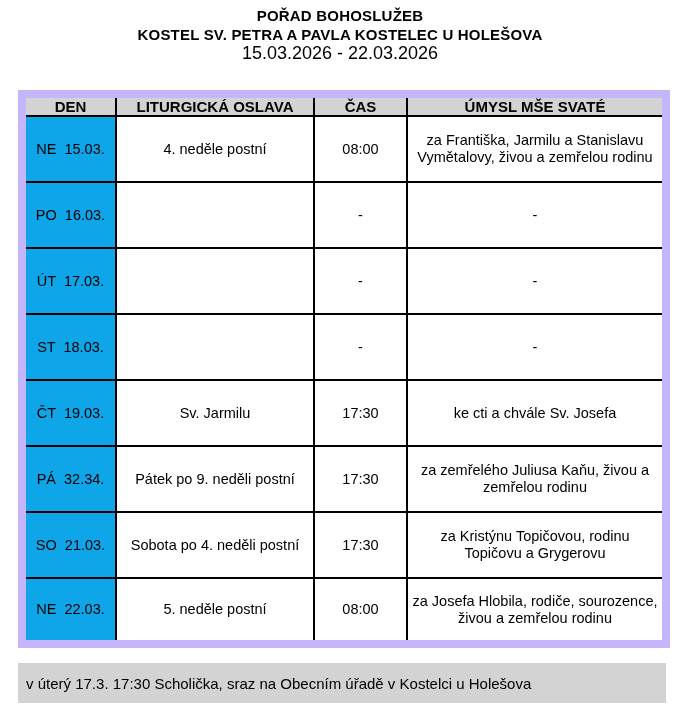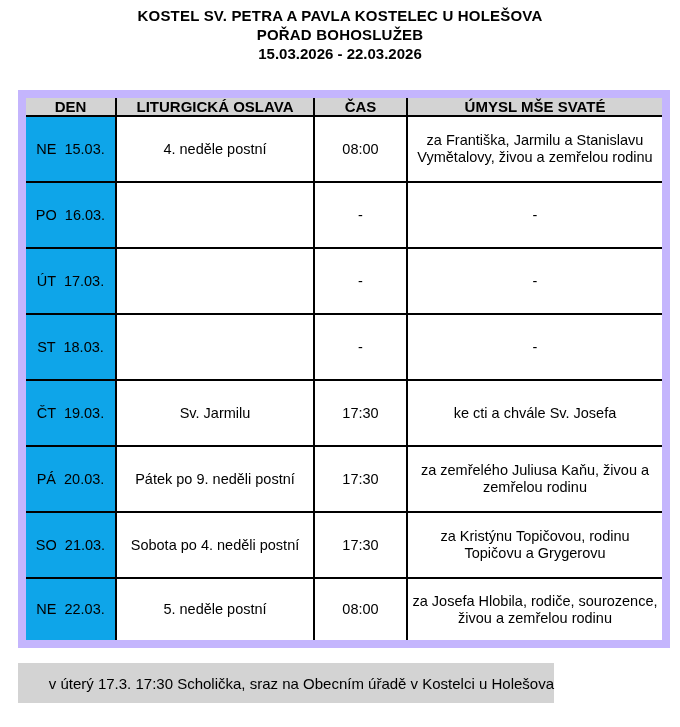--- a/index.html
+++ b/index.html
@@ -16,22 +16,22 @@
     text-align: center;
     padding-top: 6px;
   }
   .title-line {
     font-size: 15px;
     font-weight: bold;
     line-height: 19px;
     letter-spacing: 0.2px;
   }
   .date-line {
-    font-size: 15px;
-    font-weight: bold;
+    font-size: 18px;
+    font-weight: normal;
     line-height: 19px;
   }
   table.schedule {
     border-collapse: collapse;
     table-layout: fixed;
     width: 644px;
     margin: 27px 0 0 18px;
     border: 8px solid #c4b5fd;
   }
   table.schedule th,
@@ -62,40 +62,39 @@
     font-size: 15px;
     text-align: left;
     padding-left: 6px;
     white-space: pre;
   }
   td.umysl-cell {
     padding: 2px 10px;
   }
   .note-box {
     margin: 15px 0 0 18px;
-    width: 536px;
+    width: 648px;
     height: 40px;
     background: #d3d3d3;
     display: flex;
     align-items: center;
     padding-left: 8px;
     font-size: 15px;
-    justify-content: flex-end;
   }
   col.c-den   { width: 94px; }
   col.c-osl   { width: 198px; }
   col.c-cas   { width: 93px; }
   col.c-umysl { width: 259px; }
 </style>
 </head>
 <body>
 
 <div class="doc-header">
+  <div class="title-line">POŘAD BOHOSLUŽEB</div>
   <div class="title-line">KOSTEL SV. PETRA A PAVLA KOSTELEC U HOLEŠOVA</div>
-  <div class="title-line">POŘAD BOHOSLUŽEB</div>
   <div class="date-line">15.03.2026 - 22.03.2026</div>
 </div>
 
 <table class="schedule">
   <colgroup>
     <col class="c-den">
       <col class="c-osl">
       <col class="c-cas">
       <col class="c-umysl">
   </colgroup>
@@ -132,21 +131,21 @@
       <td>-</td>
       <td class="umysl-cell">-</td>
     </tr>
     <tr>
       <td class="den-cell">ČT  19.03.</td>
       <td>Sv. Jarmilu</td>
       <td>17:30</td>
       <td class="umysl-cell">ke cti a chvále Sv. Josefa</td>
     </tr>
     <tr>
-      <td class="den-cell">PÁ  20.03.</td>
+      <td class="den-cell">PÁ  32.34.</td>
       <td>Pátek po 9. neděli postní</td>
       <td>17:30</td>
       <td class="umysl-cell">za zemřelého Juliusa Kaňu, živou a zemřelou rodinu</td>
     </tr>
     <tr>
       <td class="den-cell">SO  21.03.</td>
       <td>Sobota po 4. neděli postní</td>
       <td>17:30</td>
       <td class="umysl-cell">za Kristýnu Topičovou, rodinu Topičovu a Grygerovu</td>
     </tr>

